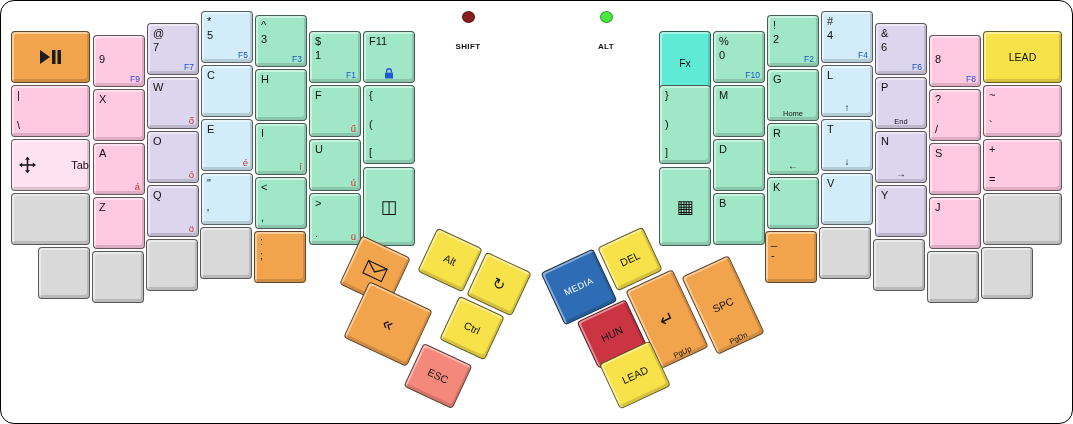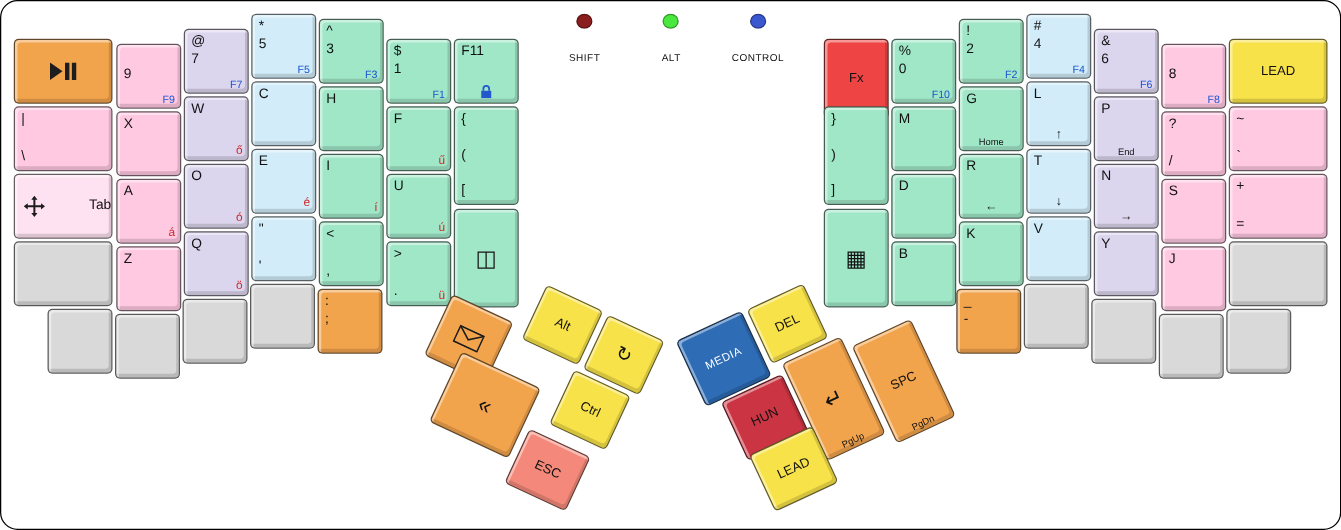--- a/index.html
+++ b/index.html
@@ -7,21 +7,21 @@
     position:relative;width:1073px;height:424px;background:#ffffff;
     border:1px solid #000;border-radius:14px;box-sizing:border-box;overflow:hidden;
     font-family:"Liberation Sans","DejaVu Sans",sans-serif;
   }
   .indicators{
     position:absolute;left:432px;top:10px;width:208px;height:40px;
     display:flex;justify-content:space-between;
   }
   .ind{width:70px;display:flex;flex-direction:column;align-items:center;}
   .dot{width:11px;height:11px;border-radius:50%;border:1px solid rgba(0,0,0,.35);}
-  .ind-label{margin-top:19px;font-size:8px;letter-spacing:.4px;color:#111;}
+  .ind-label{margin-top:19px;font-size:8px;letter-spacing:.4px;color:#111;font-weight:bold;}
   .key{
     position:absolute;border:1px solid rgba(20,20,20,.65);border-radius:4px;
     box-sizing:border-box;
     box-shadow:inset 2px 2px 0 rgba(255,255,255,.45), inset -2px -3px 0 rgba(0,0,0,.14);
   }
   .lbl{position:absolute;color:#111;line-height:1;white-space:nowrap;}
   .pos-tl{top:4px;left:5px;font-size:11px;}
   .pos-ml{top:18px;left:5px;font-size:11px;}
   .pos-ml2{top:33px;left:5px;font-size:11px;}
   .pos-bl{bottom:5px;left:5px;font-size:11px;}
@@ -48,24 +48,20 @@
 <div class="stage">
   <div class="indicators" id="indicators">
       <div class="ind">
         <div class="dot" style="background: rgb(138, 29, 29);"></div>
         <div class="ind-label">SHIFT</div>
       </div>
       <div class="ind">
         <div class="dot" style="background: rgb(73, 232, 62);"></div>
         <div class="ind-label">ALT</div>
       </div>
-      <div class="ind">
-        <div class="dot" style="background: rgb(58, 87, 207);"></div>
-        <div class="ind-label">CONTROL</div>
-      </div>
     </div>
   <div id="board">
       <div class="key" style="left: 10px; top: 30px; width: 79px; height: 52px; background: rgb(242, 164, 77);">
         <span class="lbl pos-c">
           <svg width="22" height="14" viewBox="0 0 22 14">
             <polygon class="fill" points="0,0 10,7 0,14"></polygon>
             <rect class="fill" x="12" y="0" width="3.5" height="14"></rect>
             <rect class="fill" x="17.5" y="0" width="3.5" height="14"></rect>
           </svg>
         </span>
@@ -227,21 +223,21 @@
         <span class="lbl pos-c cls-big">↵</span>
         <span class="lbl pos-bc cls-front">PgUp</span>
       </div>
       <div class="key" style="left: 696px; top: 261px; width: 52px; height: 86px; background: rgb(242, 164, 77); transform: rotate(-25deg);">
         <span class="lbl pos-c">SPC</span>
         <span class="lbl pos-bc cls-front">PgDn</span>
       </div>
       <div class="key" style="left: 606px; top: 349px; width: 56px; height: 50px; background: rgb(247, 226, 74); transform: rotate(-25deg);">
         <span class="lbl pos-c">LEAD</span>
       </div>
-      <div class="key" style="left: 658px; top: 30px; width: 52px; height: 64px; background: #ef4444;">
+      <div class="key" style="left: 658px; top: 30px; width: 52px; height: 64px; background: #5eead4;">
         <span class="lbl pos-c">Fx</span>
       </div>
       <div class="key" style="left: 658px; top: 84px; width: 52px; height: 79px; background: rgb(160, 231, 200);">
         <span class="lbl pos-tl">}</span>
         <span class="lbl pos-ml2">)</span>
         <span class="lbl pos-bl">]</span>
       </div>
       <div class="key" style="left: 658px; top: 166px; width: 52px; height: 79px; background: rgb(160, 231, 200);">
         <span class="lbl pos-c cls-big">▦</span>
       </div>

